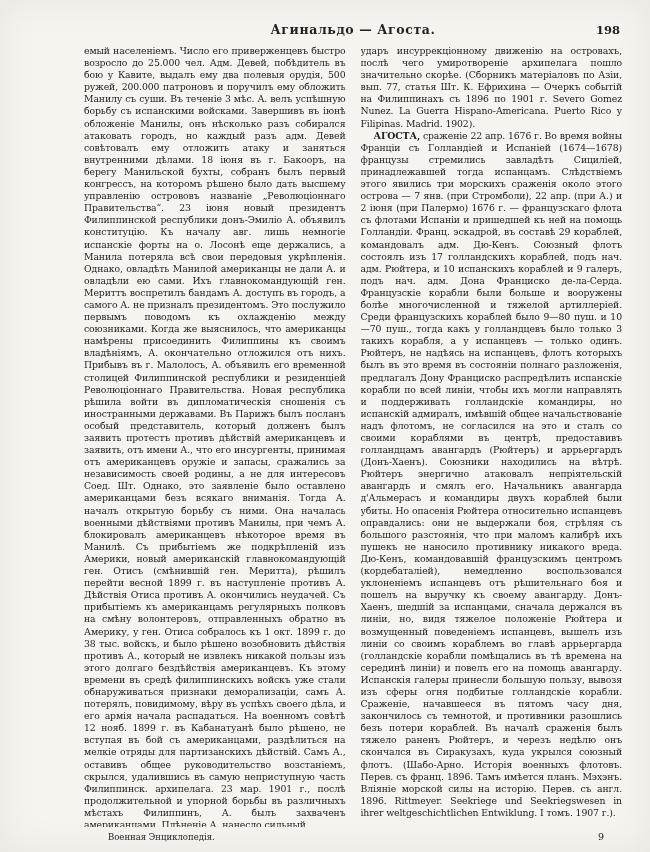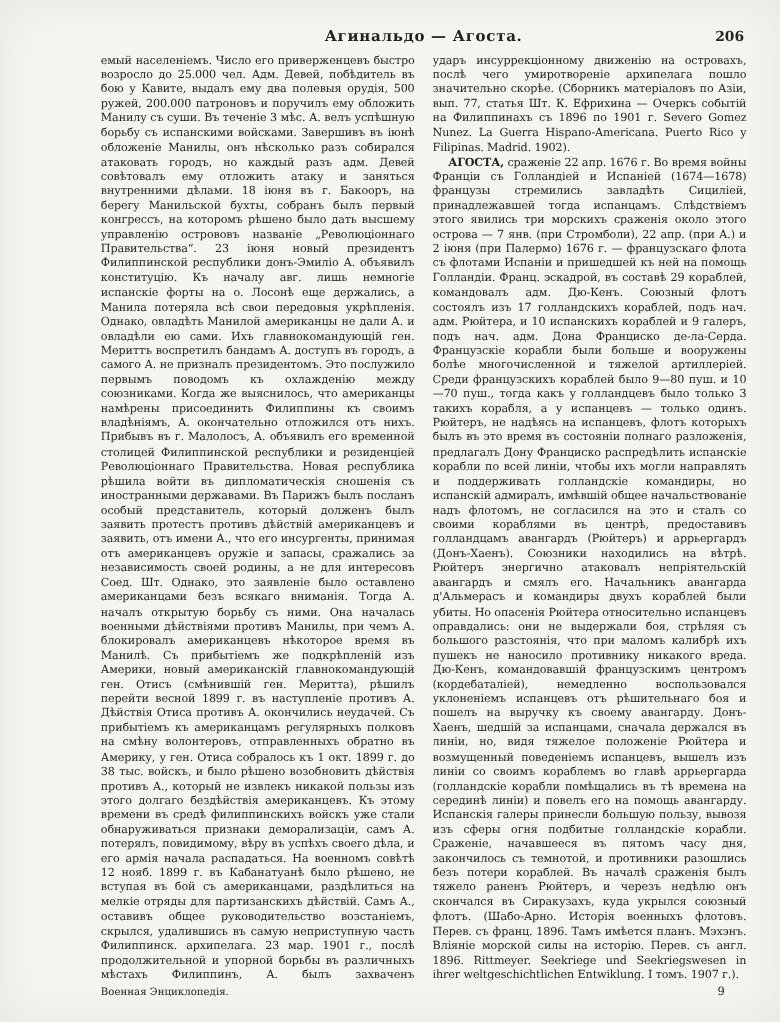--- a/index.html
+++ b/index.html
@@ -6,21 +6,21 @@
   html,body { width:650px; height:852px; overflow:hidden; }
   body {
     background:#e9e8e3;
     font-family:"DejaVu Serif","Liberation Serif",serif;
     color:var(--ink,#222120);
   }
   .page {
     width:650px; height:852px;
     background:var(--paper,#f5f4ef);
     box-shadow: inset 0 0 40px rgba(0,0,0,0.06);
-    padding:22px 28px 20px 84px;
+    padding:22px 28px 10px 84px;
     display:flex; flex-direction:column;
     position:relative;
     justify-content:flex-end;
   }
   .header { position:relative; height:16px; margin-bottom:7px; flex:0 0 auto; }
   .running-title {
     text-align:center; font-weight:bold; font-size:12.5px;
     letter-spacing:0.6px;
   }
   .page-number {
@@ -36,31 +36,31 @@
     font-size:9.3px; line-height:12.1px; letter-spacing:-0.1px;
     overflow:hidden;
   }
   .para { margin:0; }
   .para.indent { text-indent:13px; }
   .seg-b { font-weight:bold;margin-top:40px; }
   .seg-i { }
   .footer {
     flex:0 0 auto; margin-top:4px;
     display:flex; justify-content:space-between; align-items:baseline;
-    font-size:8.5px; padding-right:18px;
+    font-size:8.5px; padding-right:18px;margin-left:24px;
   }
   .footer .sig { font-size:9.5px; }
 </style>
 </head>
 <body>
 
 <div class="page">
   <div class="header">
     <div class="running-title">Агинальдо — Агоста.</div>
-    <div class="page-number">206</div>
+    <div class="page-number">198</div>
   </div>
 
   <div class="columns">
     <div class="col" id="col-left">
         <p class="para"><span>емый населеніемъ. Число его приверженцевъ быстро возросло до 25.000 чел. Адм. Девей, побѣдитель въ бою у Кавите, выдалъ ему два полевыя орудія, 500 ружей, 200.000 патроновъ и поручилъ ему обложить Манилу съ суши. Въ теченіе 3 мѣс. А. велъ успѣшную борьбу съ испанскими войсками. Завершивъ въ іюнѣ обложеніе Манилы, онъ нѣсколько разъ собирался атаковать городъ, но каждый разъ адм. Девей совѣтовалъ ему отложить атаку и заняться внутренними дѣлами. 18 іюня въ г. Бакооръ, на берегу Манильской бухты, собранъ былъ первый конгрессъ, на которомъ рѣшено было дать высшему управленію острововъ названіе „Революціоннаго Правительства“. 23 іюня новый президентъ Филиппинской республики донъ-Эмиліо А. объявилъ конституцію. Къ началу авг. лишь немногіе испанскіе форты на о. Лосонѣ еще держались, а Манила потеряла всѣ свои передовыя укрѣпленія. Однако, овладѣть Манилой американцы не дали А. и овладѣли ею сами. Ихъ главнокомандующій ген. Мериттъ воспретилъ бандамъ А. доступъ въ городъ, а самого А. не призналъ президентомъ. Это послужило первымъ поводомъ къ охлажденію между союзниками. Когда же выяснилось, что американцы намѣрены присоединить Филиппины къ своимъ владѣніямъ, А. окончательно отложился отъ нихъ. Прибывъ въ г. Малолосъ, А. объявилъ его временной столицей Филиппинской республики и резиденціей Революціоннаго Правительства. Новая республика рѣшила войти въ дипломатическія сношенія съ иностранными державами. Въ Парижъ былъ посланъ особый представитель, который долженъ былъ заявить протестъ противъ дѣйствій американцевъ и заявить, отъ имени А., что его инсургенты, принимая отъ американцевъ оружіе и запасы, сражались за независимость своей родины, а не для интересовъ Соед. Шт. Однако, это заявленіе было оставлено американцами безъ всякаго вниманія. Тогда А. началъ открытую борьбу съ ними. Она началась военными дѣйствіями противъ Манилы, при чемъ А. блокировалъ американцевъ нѣкоторое время въ Манилѣ. Съ прибытіемъ же подкрѣпленій изъ Америки, новый американскій главнокомандующій ген. Отисъ (смѣнившій ген. Меритта), рѣшилъ перейти весной 1899 г. въ наступленіе противъ А. Дѣйствія Отиса противъ А. окончились неудачей. Съ прибытіемъ къ американцамъ регулярныхъ полковъ на смѣну волонтеровъ, отправленныхъ обратно въ Америку, у ген. Отиса собралось къ 1 окт. 1899 г. до 38 тыс. войскъ, и было рѣшено возобновить дѣйствія противъ А., который не извлекъ никакой пользы изъ этого долгаго бездѣйствія американцевъ. Къ этому времени въ средѣ филиппинскихъ войскъ уже стали обнаруживаться признаки деморализаціи, самъ А. потерялъ, повидимому, вѣру въ успѣхъ своего дѣла, и его армія начала распадаться. На военномъ совѣтѣ 12 нояб. 1899 г. въ Кабанатуанѣ было рѣшено, не вступая въ бой съ американцами, раздѣлиться на мелкіе отряды для партизанскихъ дѣйствій. Самъ А., оставивъ общее руководительство возстаніемъ, скрылся, удалившись въ самую неприступную часть Филиппинск. архипелага. 23 мар. 1901 г., послѣ продолжительной и упорной борьбы въ различныхъ мѣстахъ Филиппинъ, А. былъ захваченъ американцами. Плѣненіе А. нанесло сильный</span></p>
       </div>
     <div class="col" id="col-right">
         <p class="para"><span>ударъ инсуррекціонному движенію на островахъ, послѣ чего умиротвореніе архипелага пошло значительно скорѣе. (Сборникъ матеріаловъ по Азіи, вып. 77, статья Шт. К. </span><span class="seg-i">Ефрихина</span><span> — Очеркъ событій на Филиппинахъ съ 1896 по 1901 г. </span><span class="seg-i">Severo Gomez Nunez. La Guerra Hispano-Americana. Puerto Rico y Filipinas. Madrid. 1902</span><span>).</span></p>
         <p class="para indent"><span class="seg-b">АГОСТА,</span><span> сраженіе 22 апр. 1676 г. Во время войны Франціи съ Голландіей и Испаніей (1674—1678) французы стремились завладѣть Сициліей, принадлежавшей тогда испанцамъ. Слѣдствіемъ этого явились три морскихъ сраженія около этого острова — 7 янв. (при Стромболи), 22 апр. (при А.) и 2 іюня (при Палермо) 1676 г. — французскаго флота съ флотами Испаніи и пришедшей къ ней на помощь Голландіи. Франц. эскадрой, въ составѣ 29 кораблей, командовалъ адм. Дю-Кенъ. Союзный флотъ состоялъ изъ 17 голландскихъ кораблей, подъ нач. адм. Рюйтера, и 10 испанскихъ кораблей и 9 галеръ, подъ нач. адм. Дона Франциско де-ла-Серда. Французскіе корабли были больше и вооружены болѣе многочисленной и тяжелой артиллеріей. Среди французскихъ кораблей было 9—80 пуш. и 10—70 пуш., тогда какъ у голландцевъ было только 3 такихъ корабля, а у испанцевъ — только одинъ. Рюйтеръ, не надѣясь на испанцевъ, флотъ которыхъ былъ въ это время въ состояніи полнаго разложенія, предлагалъ Дону Франциско распредѣлить испанскіе корабли по всей линіи, чтобы ихъ могли направлять и поддерживать голландскіе командиры, но испанскій адмиралъ, имѣвшій общее начальствованіе надъ флотомъ, не согласился на это и сталъ со своими кораблями въ центрѣ, предоставивъ голландцамъ авангардъ (Рюйтеръ) и аррьергардъ (Донъ-Хаенъ). Союзники находились на вѣтрѣ. Рюйтеръ энергично атаковалъ непріятельскій авангардъ и смялъ его. Начальникъ авангарда д'Альмерасъ и командиры двухъ кораблей были убиты. Но опасенія Рюйтера относительно испанцевъ оправдались: они не выдержали боя, стрѣляя съ большого разстоянія, что при маломъ калибрѣ ихъ пушекъ не наносило противнику никакого вреда. Дю-Кенъ, командовавшій французскимъ центромъ (кордебаталіей), немедленно воспользовался уклоненіемъ испанцевъ отъ рѣшительнаго боя и пошелъ на выручку къ своему авангарду. Донъ-Хаенъ, шедшій за испанцами, сначала держался въ линіи, но, видя тяжелое положеніе Рюйтера и возмущенный поведеніемъ испанцевъ, вышелъ изъ линіи со своимъ кораблемъ во главѣ аррьергарда (голландскіе корабли помѣщались въ тѣ времена на серединѣ линіи) и повелъ его на помощь авангарду. Испанскія галеры принесли большую пользу, вывозя изъ сферы огня подбитые голландскіе корабли. Сраженіе, начавшееся въ пятомъ часу дня, закончилось съ темнотой, и противники разошлись безъ потери кораблей. Въ началѣ сраженія былъ тяжело раненъ Рюйтеръ, и черезъ недѣлю онъ скончался въ Сиракузахъ, куда укрылся союзный флотъ. (</span><span class="seg-i">Шабо-Арно</span><span>. Исторія военныхъ флотовъ. Перев. съ франц. 1896. Тамъ имѣется планъ. </span><span class="seg-i">Мэхэнъ</span><span>. Вліяніе морской силы на исторію. Перев. съ англ. 1896. </span><span class="seg-i">Rittmeyer. Seekriege und Seekriegswesen in ihrer weltgeschichtlichen Entwiklung.</span><span> I томъ. 1907 г.).</span></p>
       </div>

